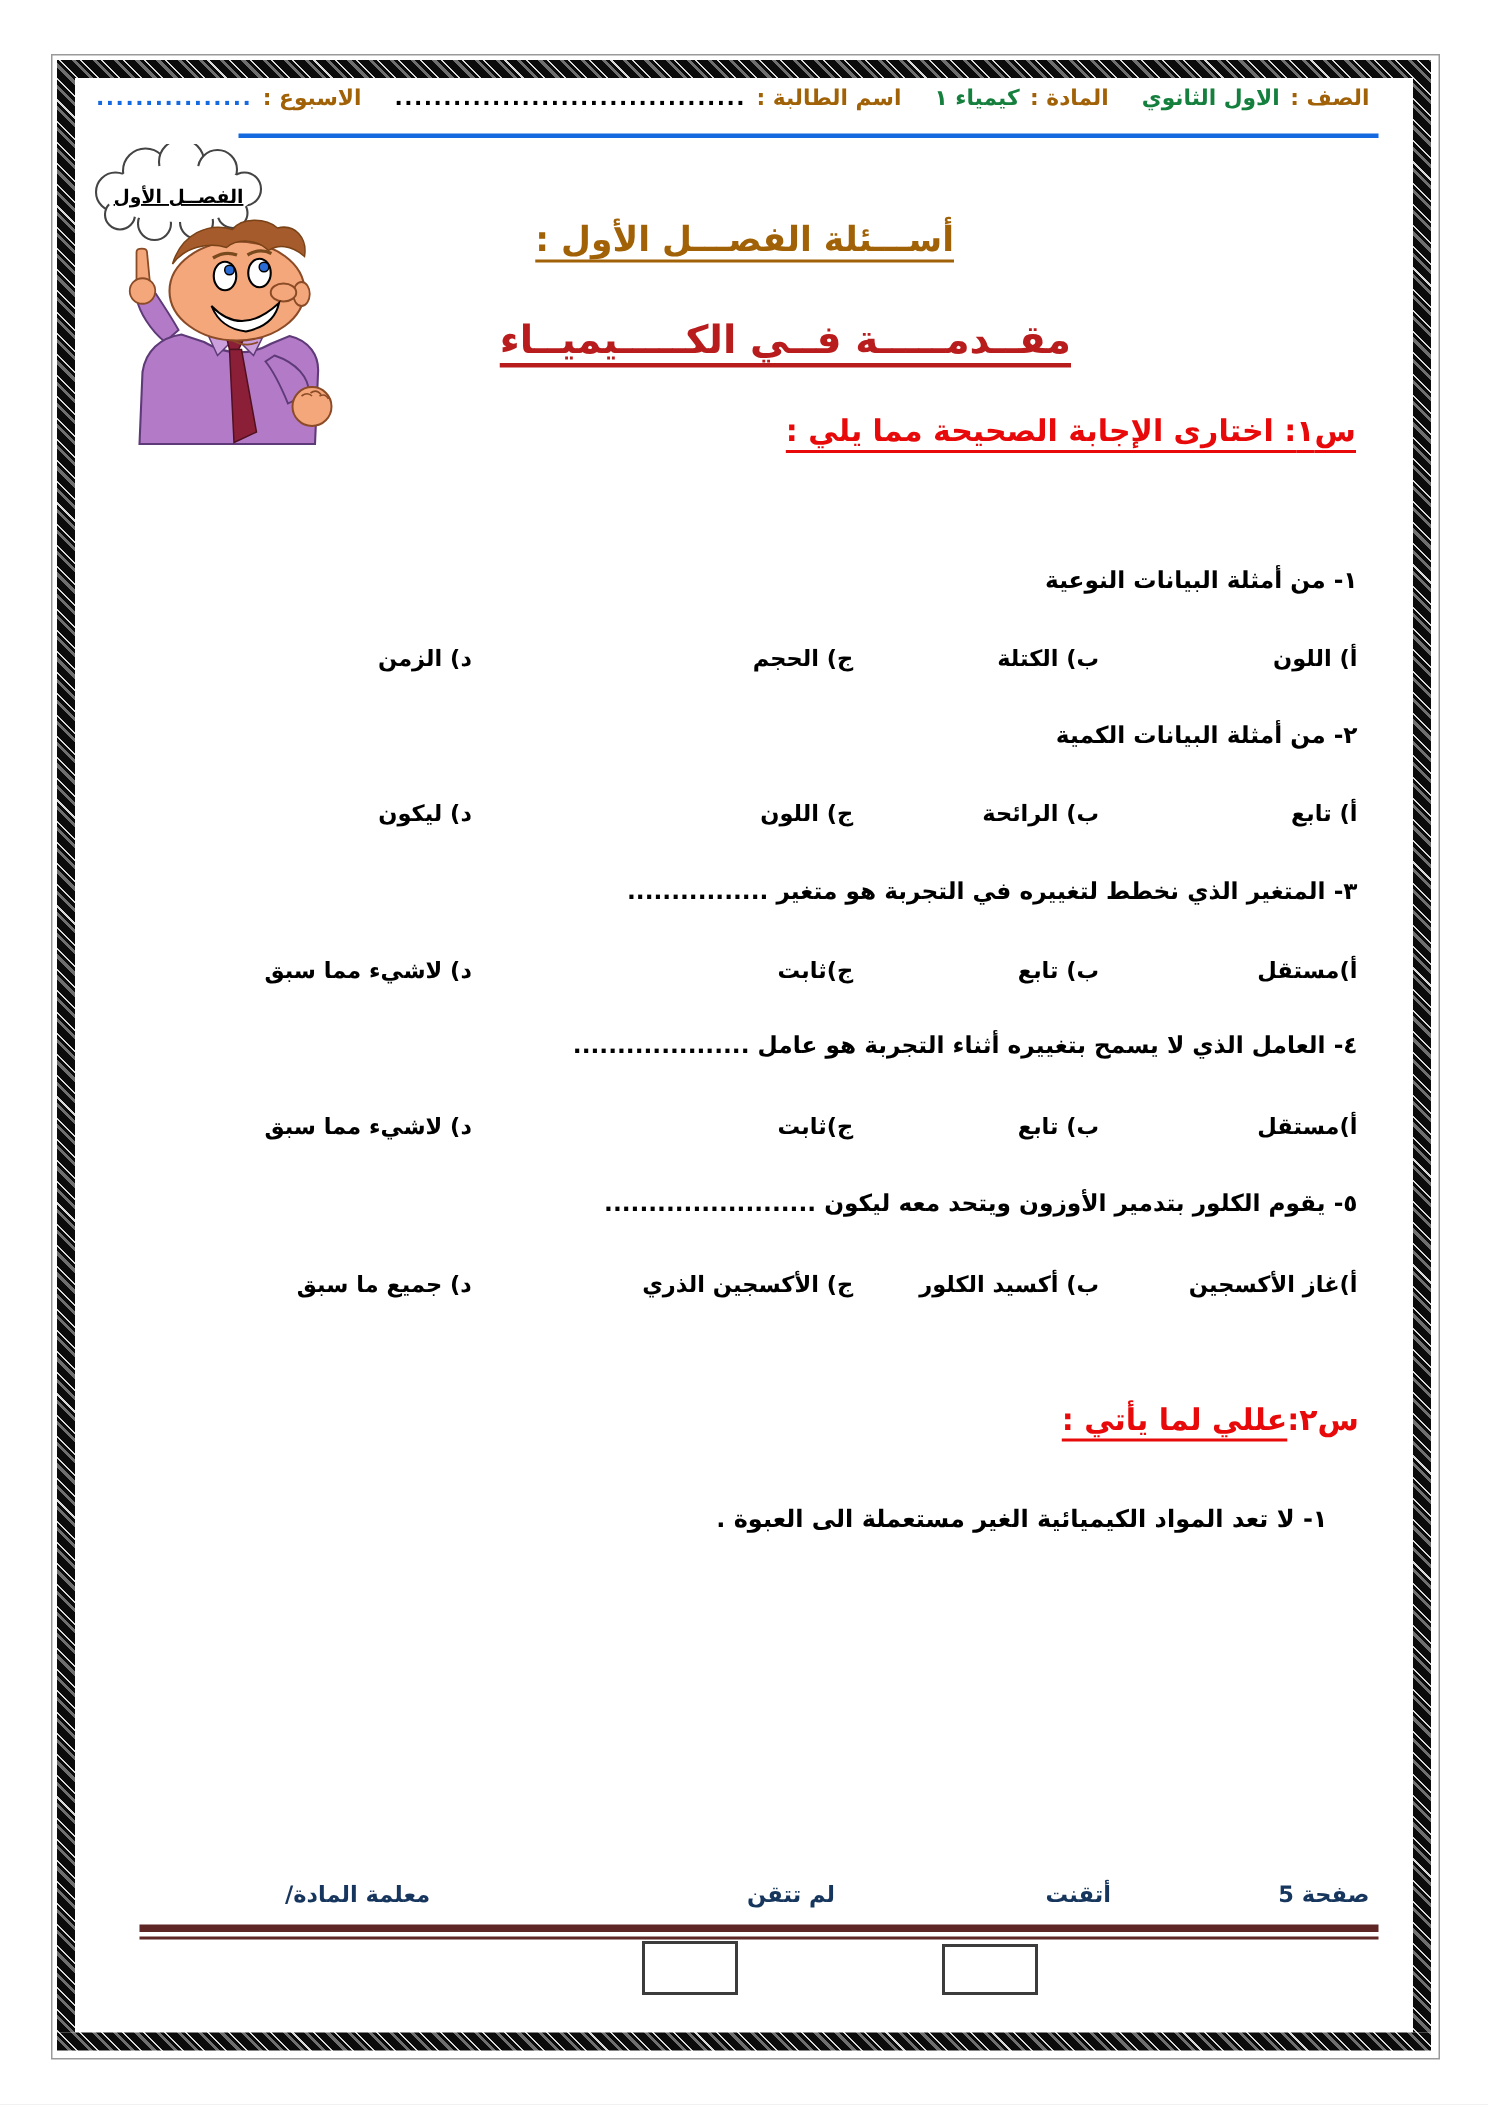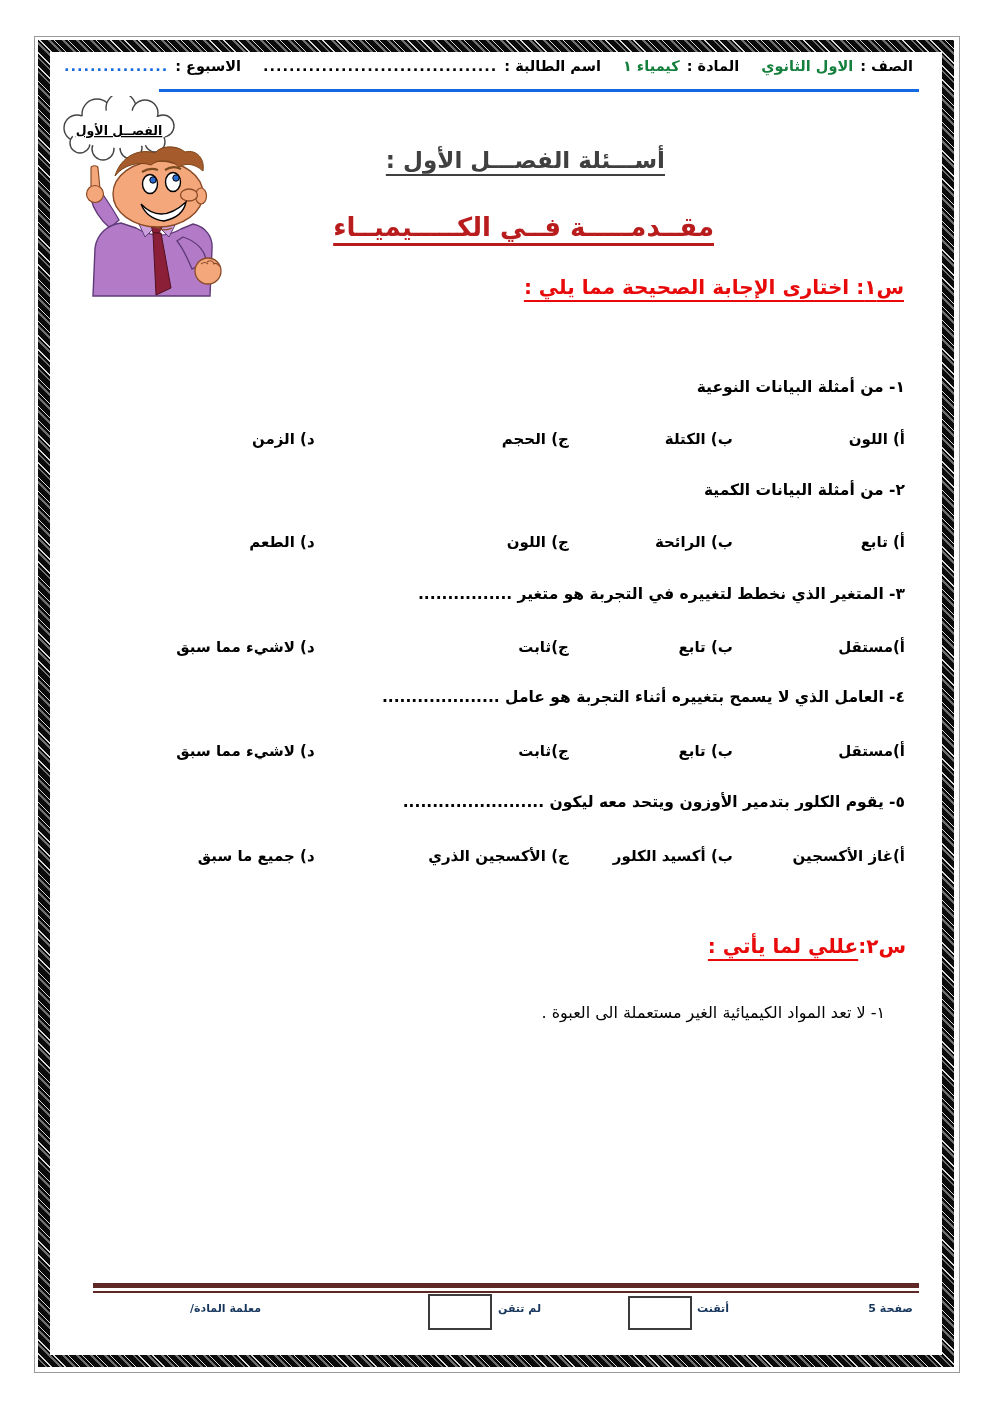--- a/index.html
+++ b/index.html
@@ -7,50 +7,50 @@
         font-family:"DejaVu Sans",sans-serif;overflow:hidden;}
   
   .frame-outer{position:absolute;left:34px;top:36px;width:924px;height:1335px;
                border:1px solid #9a9a9a;}
   .frame{position:absolute;left:38px;top:40px;width:916px;height:1327px;box-sizing:border-box;
          border:12px solid;border-image:repeating-linear-gradient(45deg,#0b0b0b 0 5px,#6f6f6f 5px 7px,#0b0b0b 7px 9px,#d8d8d8 9px 10px) 12;}
   
   .hdr{position:absolute;top:58px;right:79px;direction:rtl;display:flex;align-items:baseline;
        gap:22px;font-weight:bold;font-size:14.5px;white-space:nowrap;}
   .hdr .grp{display:flex;gap:7px;align-items:baseline;}
-  .lbl{color:#000000;}
+  .lbl{color:#a16207;}
   .val{color:#15803d;}
   .dots-black{color:#000;letter-spacing:1px;}
   .dots-blue{color:#1569E0;letter-spacing:1px;}
   .hline{position:absolute;top:89px;left:159px;width:760px;height:3px;background:#1569E0;}
   
-  .main-title{position:absolute;top:147px;right:327px;direction:rtl;color:#404040;
+  .main-title{position:absolute;top:147px;right:356px;direction:rtl;color:#a16207;
               font-size:23px;font-weight:bold;text-decoration:underline;
               text-underline-offset:6px;text-decoration-thickness:2px;white-space:nowrap;}
   .sub-title{position:absolute;top:212px;right:278px;direction:rtl;color:#b91c1c;
              font-size:26px;font-weight:bold;text-decoration:underline;
              text-underline-offset:7px;text-decoration-thickness:2.5px;white-space:nowrap;}
   .q1-head{position:absolute;top:275px;right:88px;direction:rtl;color:#E80A0A;
            font-size:20px;font-weight:bold;text-decoration:underline;
            text-underline-offset:6px;text-decoration-thickness:2px;white-space:nowrap;}
   .q2-head{position:absolute;top:934px;right:86px;direction:rtl;color:#E80A0A;
            font-size:20px;font-weight:bold;white-space:nowrap;}
   .q2-head .u{text-decoration:underline;text-underline-offset:6px;text-decoration-thickness:2px;margin-left:44px;}
   
   .stem{position:absolute;right:87px;direction:rtl;font-weight:bold;font-size:15.5px;
         color:#000;white-space:nowrap;}
   .opts{position:absolute;left:85px;right:87px;direction:rtl;display:grid;
         grid-template-columns:21% 20% 31% 28%;font-weight:bold;font-size:15px;color:#000;}
   .opts span{white-space:nowrap;}
-  .essay-item{position:absolute;right:107px;direction:rtl;font-weight:normal;font-size:16px;
+  .essay-item{position:absolute;right:107px;direction:rtl;font-weight:bold;font-size:16px;
               color:#000;white-space:nowrap;margin-left:48px;}
   
   .fline1{position:absolute;top:1283px;left:93px;width:826px;height:4.5px;background:#5F2626;}
   .fline2{position:absolute;top:1291px;left:93px;width:826px;height:1.5px;background:#5F2626;}
-  .ftxt{position:absolute;top:1302px;direction:rtl;font-weight:bold;font-size:11px;
+  .ftxt{position:absolute;top:1254px;direction:rtl;font-weight:bold;font-size:15px;
         color:#17365D;white-space:nowrap;}
   .fbox{position:absolute;background:#fff;border:2.5px solid #3c3c3c;}
   
   .figure{position:absolute;left:55px;top:96px;width:180px;height:208px;}
   svg text{font-family:"DejaVu Sans",sans-serif;}
 </style>
 </head>
 <body>
 
 <div class="page">
@@ -147,21 +147,21 @@
     <span>ب)   الكتلة</span>
     <span>ج)   الحجم</span>
     <span>د)   الزمن</span>
   </div>
 
   <div class="stem" style="top:481px">٢- من أمثلة البيانات الكمية</div>
   <div class="opts" style="top:533px">
     <span>أ)   تابع</span>
     <span>ب) الرائحة</span>
     <span>ج) اللون</span>
-    <span>د) الطعم</span>
+    <span>د) ليكون</span>
   </div>
 
   <div class="stem" style="top:585px">٣- المتغير الذي نخطط لتغييره في التجربة هو متغير ................</div>
   <div class="opts" style="top:638px">
     <span>أ)مستقل</span>
     <span>ب) تابع</span>
     <span>ج)ثابت</span>
     <span>د) لاشيء مما سبق</span>
   </div>
 

